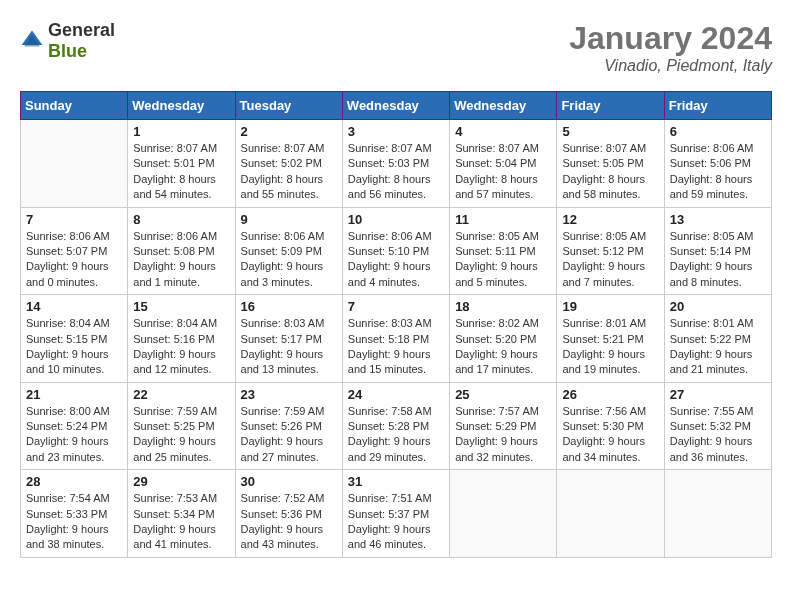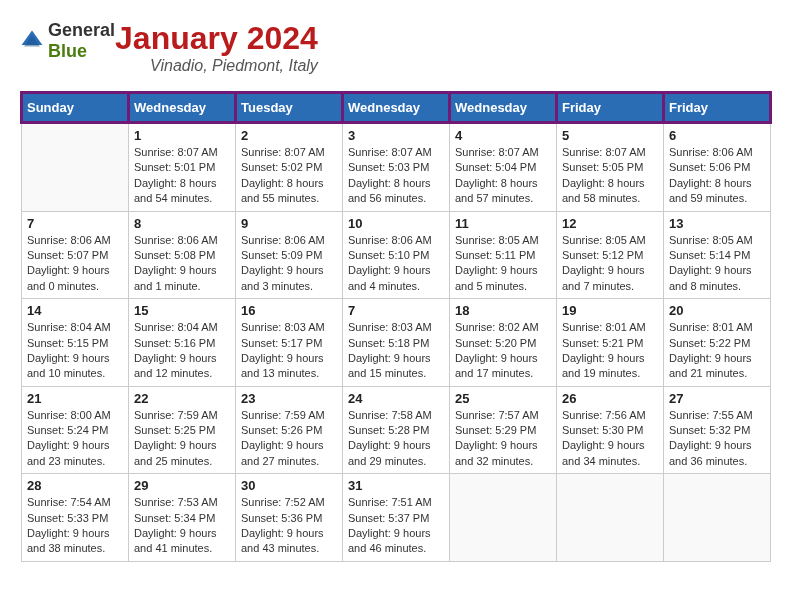--- a/index.html
+++ b/index.html
@@ -5,59 +5,59 @@
     * { box-sizing: border-box; margin: 0; padding: 0; }
     body {
       font-family: Arial, sans-serif;
       background: #fff;
       width: 792px;
       min-height: 612px;
       padding: 20px;
     }
     .header-area {
       display: flex;
-      justify-content: flex-start;
+      justify-content: space-between;
       align-items: flex-start;
       margin-bottom: 16px;
     }
     .logo {
       display: flex;
       align-items: center;
       gap: 4px;
     }
     .logo-icon {
       width: 24px;
       height: 24px;
     }
     .title-area {
       text-align: right;
     }
     .calendar-title {
       font-size: 32px;
       font-weight: bold;
-      color: #b91c1c;
+      color: #737373;
     }
     .calendar-subtitle {
       font-size: 16px;
       color: #555;
       font-style: italic;
     }
     table {
       width: 100%;
       border-collapse: collapse;
       font-size: 11px;
     }
     thead tr th {
       background-color: #2a6db5;
       color: #fff;
       padding: 6px 4px;
       text-align: left;
       font-size: 13px;
       font-weight: bold;
-      border: 3px solid #701a75;
+      border: 1px solid #701a75;
     }
     tbody tr td {
       border: 1px solid #ccc;
       vertical-align: top;
       padding: 4px 5px;
       width: 107px;
       min-height: 80px;
     }
     tbody tr td.empty {
       background: #f9f9f9;

